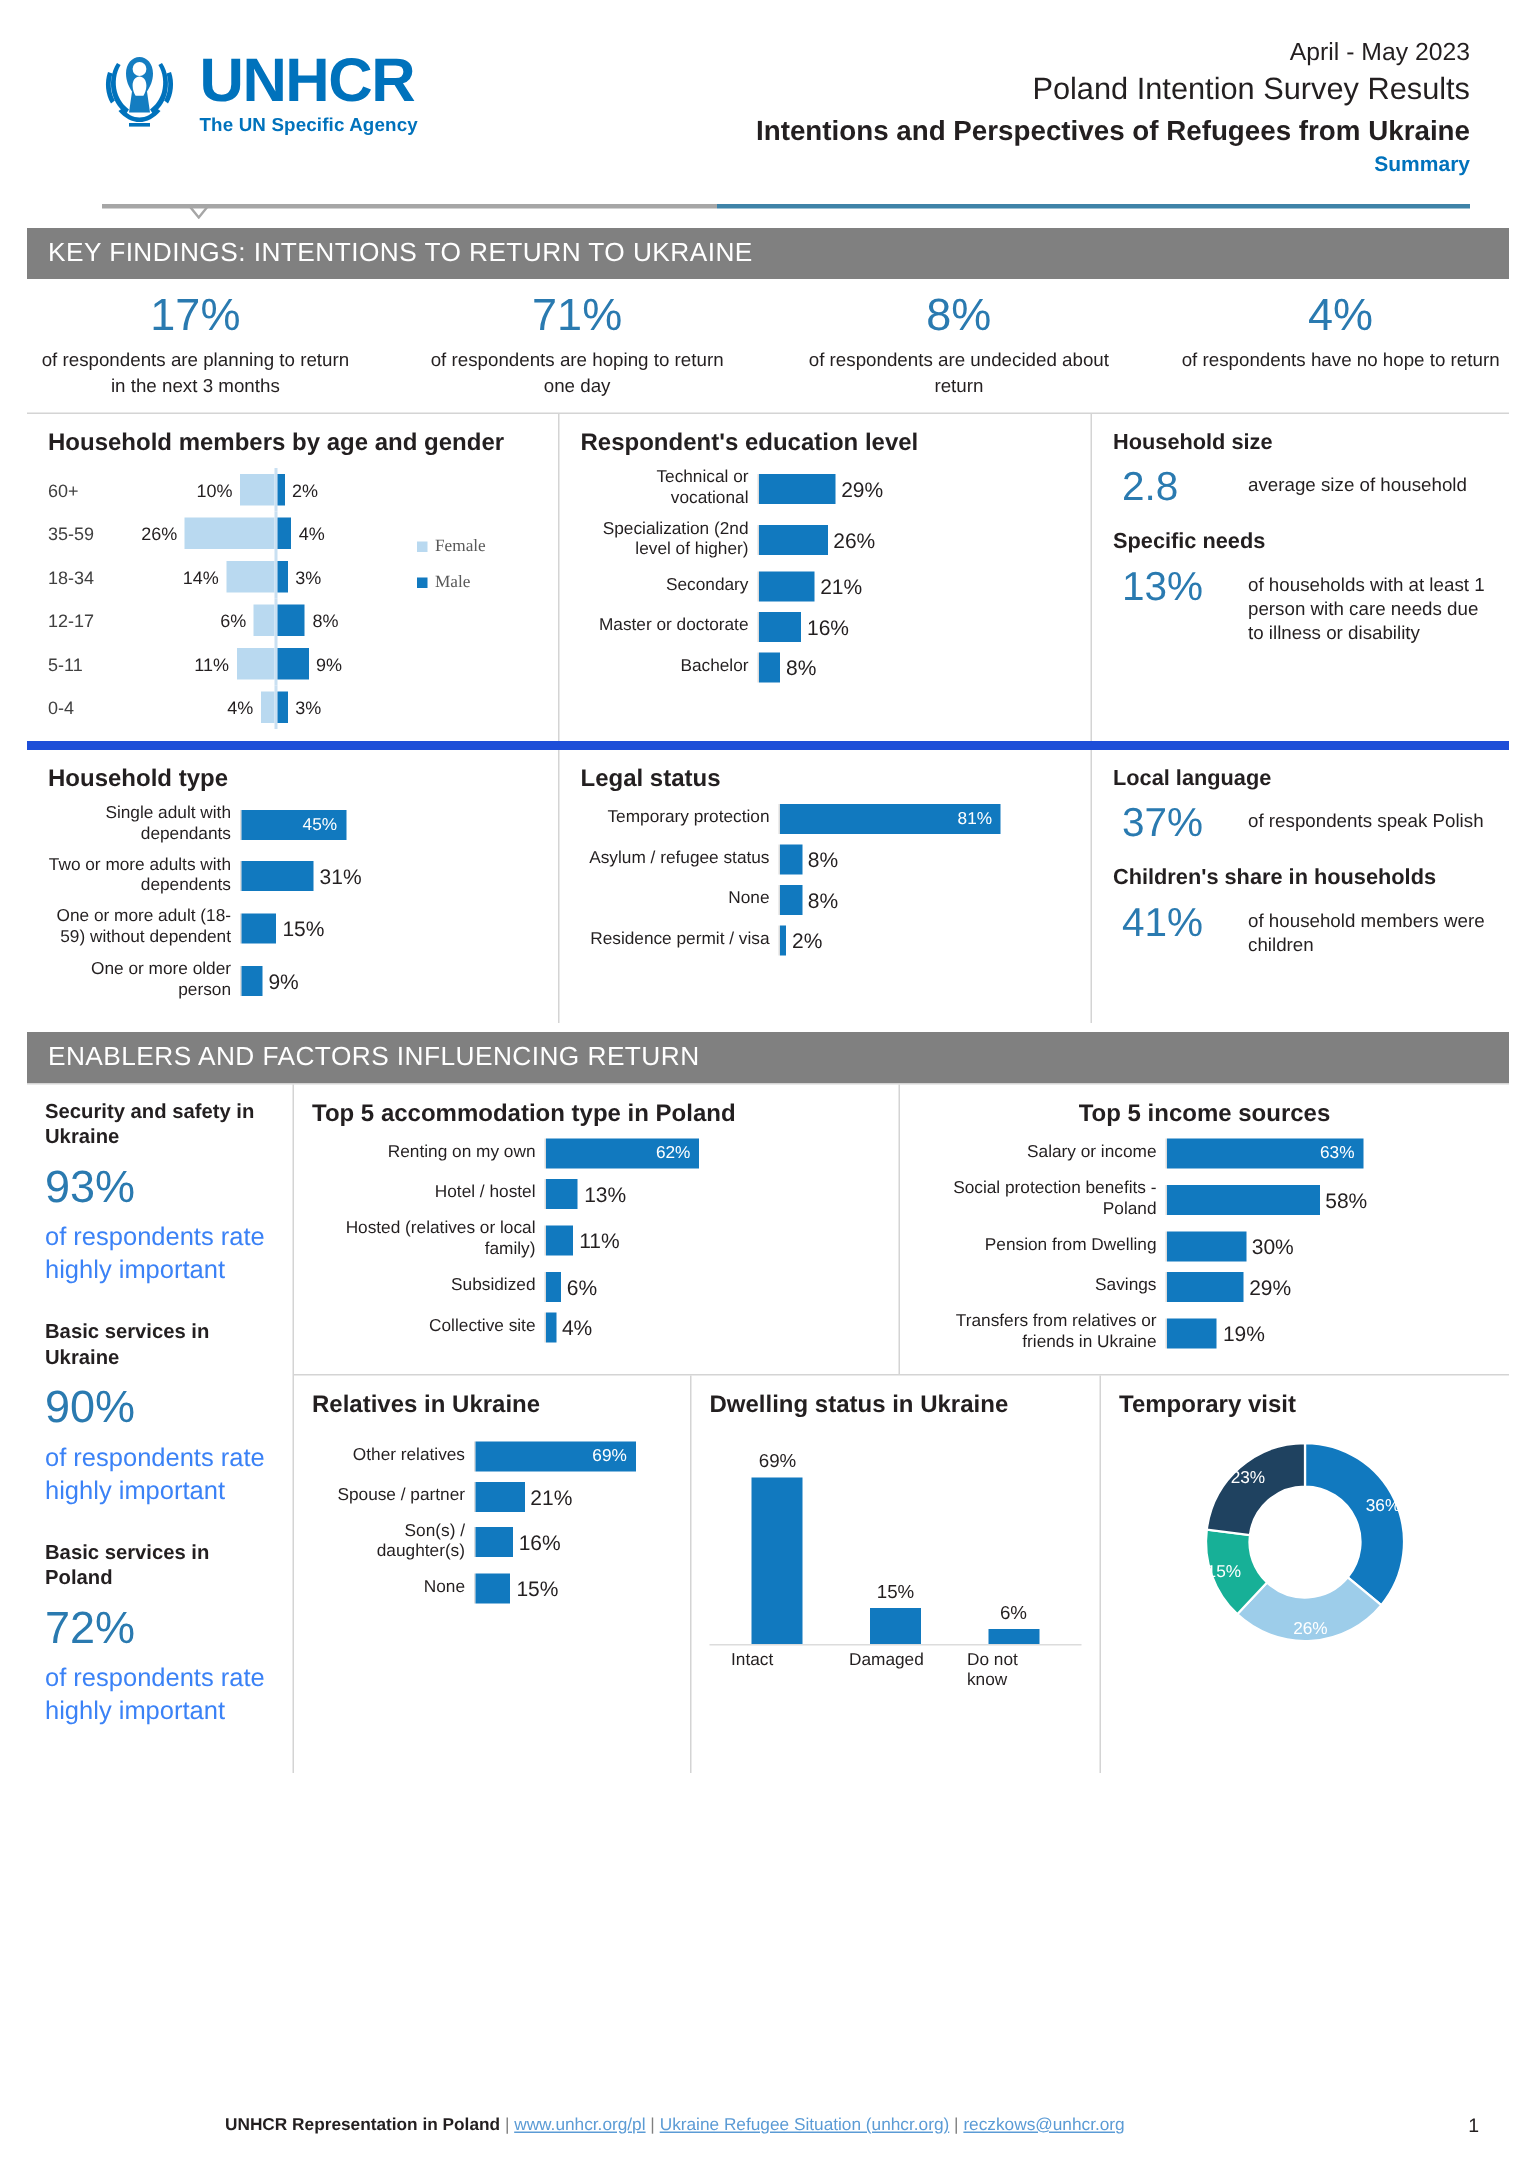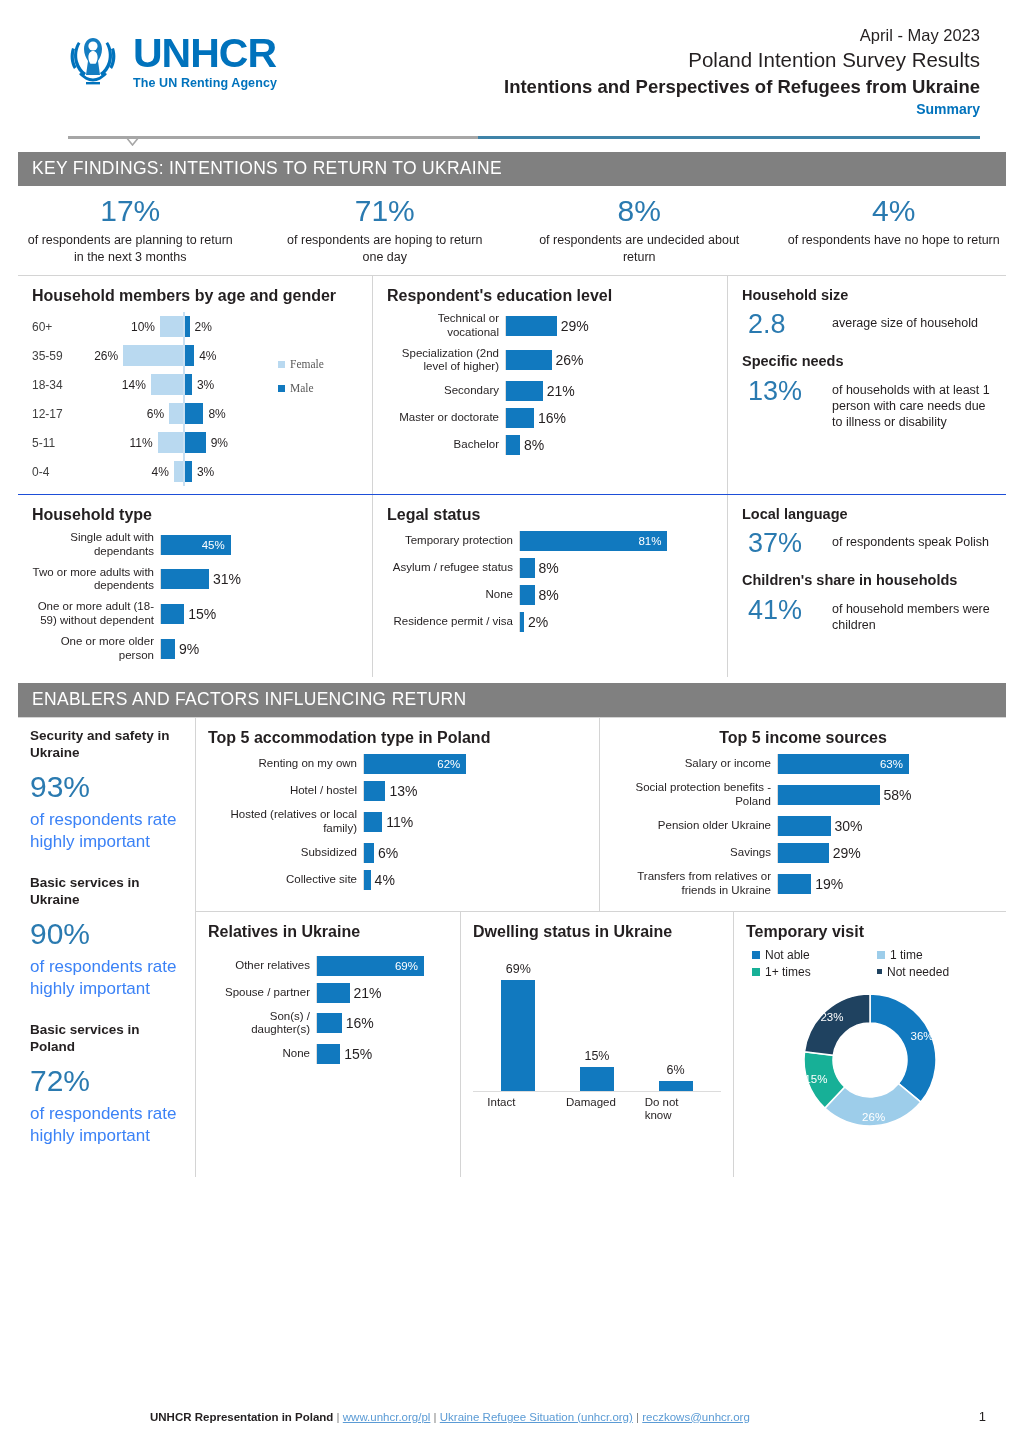--- a/index.html
+++ b/index.html
@@ -48,21 +48,21 @@
   .kf-row { display:flex; margin:8px 18px 0 18px;gap:30px; }
   .kf { flex:1; text-align:center; padding:0 6px; }
   .kf-num { font-size:30px; color:#2a7ab0; line-height:1.1; margin-bottom:5px; }
   .kf-txt { font-size:12.5px; color:#231f20; line-height:1.32; }
 
   
   .grid { margin:10px 18px 0 18px; border-top:1px solid #d4d4d4; }
   .grid-row { display:flex; }
   .cell { padding:10px 12px 8px 14px; border-right:1px solid #d4d4d4; }
   .cell:last-child { border-right:none; }
-  .cell-row-b { border-top:1px solid #1d4ed8; }
+  .cell-row-b { border-top:6px solid #1d4ed8; }
   .c-a { width:355px; }
   .c-b { width:355px; }
   .c-c { flex:1; }
 
   .panel-title { font-size:16px; font-weight:bold; color:#231f20; line-height:1.25; margin-bottom:6px; }
   .panel-title.sm { font-size:14.5px; }
   .pyr-wrap { display:flex; }
   .pyr-chart { flex:1; }
   .pyr-row { display:flex; align-items:center; height:29px; }
   .pyr-label { width:58px; font-size:12px; color:#404040; }
@@ -138,21 +138,21 @@
           <path d="M16 10c-4 6-5 14-3 21 1.6 5.6 5 10 9 13l2-3c-3.6-2.6-6.6-6.6-8-11.6-1.6-6-0.8-12.8 2.4-18z"></path>
           <path d="M46 10c4 6 5 14 3 21-1.6 5.6-5 10-9 13l-2-3c3.6-2.6 6.6-6.6 8-11.6 1.6-6 .8-12.8-2.4-18z"></path>
           <path d="M10 16c-2.4 7-1.6 15 2 21l2.6-2c-3-5.4-3.6-12-1.6-18z"></path>
           <path d="M52 16c2.4 7 1.6 15-2 21l-2.6-2c3-5.4 3.6-12 1.6-18z"></path>
           <path d="M17 42c4 4.6 9 7.4 14 7.4s10-2.8 14-7.4l-2.4-1.6c-3.4 3.8-7.4 6-11.6 6s-8.2-2.2-11.6-6z"></path>
           <path d="M24 50h14v2.4H24z"></path>
         </g>
       </svg>
       <div class="logo-text">
         <span class="logo-unhcr">UNHCR</span>
-        <span class="logo-sub">The UN Renting Agency</span>
+        <span class="logo-sub">The UN Specific Agency</span>
       </div>
     </div>
   </div>
   <div class="title-block">
     <div class="t-date">April - May 2023</div>
     <div class="t-main">Poland Intention Survey Results</div>
     <div class="t-bold">Intentions and Perspectives of Refugees from Ukraine</div>
     <div class="t-summary">Summary</div>
   </div>
 </div>
@@ -497,21 +497,21 @@
               </div>
             </div>
             <div class="hrow">
               <div class="hlabel" style="width:165px">Social protection benefits - Poland</div>
               <div class="htrack">
                 <div class="hbar" style="width:101.5px"></div>
                 <span class="hval">58%</span>
               </div>
             </div>
             <div class="hrow">
-              <div class="hlabel" style="width:165px">Pension older Ukraine</div>
+              <div class="hlabel" style="width:165px">Pension from Dwelling</div>
               <div class="htrack">
                 <div class="hbar" style="width:52.5px"></div>
                 <span class="hval">30%</span>
               </div>
             </div>
             <div class="hrow">
               <div class="hlabel" style="width:165px">Savings</div>
               <div class="htrack">
                 <div class="hbar" style="width:50.75px"></div>
                 <span class="hval">29%</span>
@@ -584,38 +584,20 @@
             <div class="vlabels">
               <div class="vlab">Intact</div>
               <div class="vlab">Damaged</div>
               <div class="vlab">Do not know</div>
             </div>
           </div>
       </div>
 
       <div class="pane" style="flex:1">
         <div class="panel-title">Temporary visit</div>
-        <div class="donut-legend">
-          <div class="dl">
-            <span class="dl-sq" style="background:#1179bf"></span>
-            <span>Not able</span>
-          </div>
-          <div class="dl">
-            <span class="dl-sq" style="background:#9dcdea"></span>
-            <span>1 time</span>
-          </div>
-          <div class="dl">
-            <span class="dl-sq" style="background:#17b097"></span>
-            <span>1+ times</span>
-          </div>
-          <div class="dl">
-            <span class="dl-sq" style="background:#1f4260;width:5px;height:5px"></span>
-            <span>Not needed</span>
-          </div>
-        </div>
         <div class="donut-wrap" id="donut">
             <svg width="150" height="150" viewBox="0 0 150 150">
               <path d="M75 9 A66 66 0 0 1 125.8538740232021 117.06998332341351 L103.50898998270421 98.58468762070152 A37 37 0 0 0 75 38 Z" fill="#1179bf" stroke="#ffffff" stroke-width="1.5"></path>
               <path d="M125.8538740232021 117.06998332341351 A66 66 0 0 1 29.819891008706563 123.11192940981317 L49.67175708063853 101.97183921459224 A37 37 0 0 0 103.50898998270421 98.58468762070152 Z" fill="#9dcdea" stroke="#ffffff" stroke-width="1.5"></path>
               <path d="M29.819891008706563 123.11192940981317 A66 66 0 0 1 9.520429713244454 66.72800658475595 L38.29175605136432 70.36267035812075 A37 37 0 0 0 49.67175708063853 101.97183921459224 Z" fill="#17b097" stroke="#ffffff" stroke-width="1.5"></path>
               <path d="M9.520429713244454 66.72800658475595 A66 66 0 0 1 74.99999999999999 9 L75 38 A37 37 0 0 0 38.29175605136432 70.36267035812075 Z" fill="#1f4260" stroke="#ffffff" stroke-width="1.5"></path>
               <text x="127.02755551679613" y="54.517690735008316" text-anchor="middle" font-size="11.5" fill="#ffffff" font-family="Liberation Sans, sans-serif">36%</text>
               <text x="78.61045487293553" y="136.38653688462563" text-anchor="middle" font-size="11.5" fill="#ffffff" font-family="Liberation Sans, sans-serif">26%</text>
               <text x="20.899355785132045" y="98.47743041410428" text-anchor="middle" font-size="11.5" fill="#ffffff" font-family="Liberation Sans, sans-serif">15%</text>
               <text x="36.97456774389001" y="35.86861349624858" text-anchor="middle" font-size="11.5" fill="#ffffff" font-family="Liberation Sans, sans-serif">23%</text>

